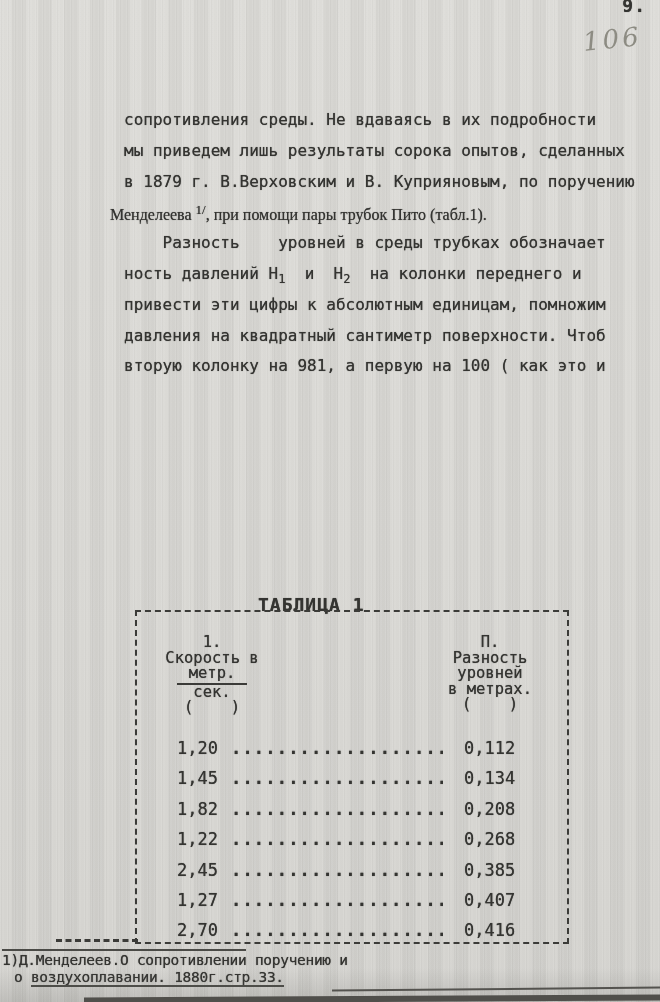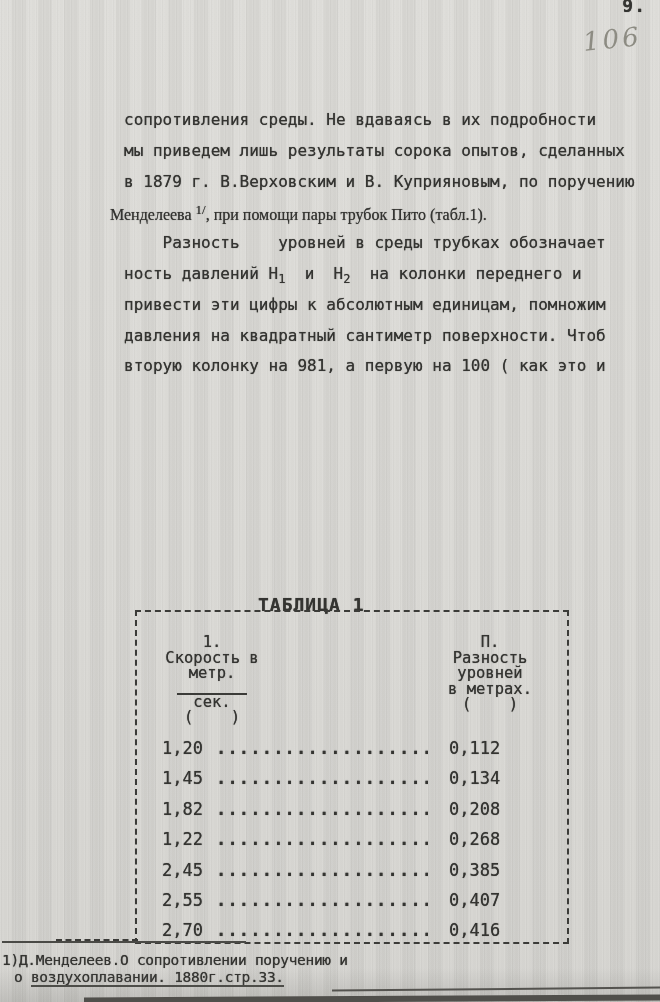--- a/index.html
+++ b/index.html
@@ -45,38 +45,38 @@
     position:absolute; left:135px; top:610px; width:430px; height:330px;
     border:2.5px dashed #3b3b38;
   }
   .tbox-bottom-ext{
     position:absolute; left:56px; top:939px; width:82px; height:0;
     border-top:3px dashed #3b3b38;
   }
   .thead-col{ position:absolute; text-align:center; font-size:15.5px; line-height:15.5px; }
   .thead-col1{ left:0px; top:23px; width:150px; }
   .thead-col2{ left:288px; top:23px; width:130px; }
-  .fraction-top{ display:inline-block; border-bottom:2px solid #3b3b38; padding:0 12px 11px 12px; }
+  .fraction-top{ display:inline-block; border-bottom:2px solid #3b3b38; padding:0 12px 1px 12px; }
   .parens-row{ white-space:pre; letter-spacing:0; }
 
-  .trows{ position:absolute; left:1px; top:126px; width:100%; }
+  .trows{ position:absolute; left:16px; top:126px; width:100%; }
   .trow{ position:relative; height:30.4px; font-size:17px; }
   .trow .v1{ position:absolute; left:24px; }
   .trow .dots{
     position:absolute; left:78px; width:212px; overflow:hidden;
     font-weight:bold; letter-spacing:1.2px; white-space:pre;
   }
   .trow .v2{ position:absolute; left:311px;text-align:center; }
 
   
   .footnote{
     position:absolute; left:2px; top:952px;
     font-size:14.5px; line-height:16.5px; letter-spacing:-0.3px;
   }
-  .fn-overline{ border-top:2px solid #4a4a46; padding-top:9px; }
+  .fn-overline{ border-top:2px solid #4a4a46; padding-top:1px; }
   .fn-line2{ margin-left:12px; }
   .fn-underline{ border-bottom:2px solid #4a4a46; }
 
   .long-rule{
     position:absolute; left:332px; top:988px; width:330px; height:2px;
     background:#54534f; transform:rotate(-0.5deg);
   }
   .bottom-shade{
     position:absolute; left:0; top:968px; width:660px; height:34px;
     background:linear-gradient(180deg, rgba(100,100,95,0) 0%, rgba(100,100,95,0.20) 100%);
@@ -148,21 +148,21 @@
           <span class="v1">1,22</span>
           <span class="dots">......................</span>
           <span class="v2">0,268</span>
         </div>
         <div class="trow">
           <span class="v1">2,45</span>
           <span class="dots">......................</span>
           <span class="v2">0,385</span>
         </div>
         <div class="trow">
-          <span class="v1">2,55</span>
+          <span class="v1">1,27</span>
           <span class="dots">......................</span>
           <span class="v2">0,407</span>
         </div>
         <div class="trow">
           <span class="v1">2,70</span>
           <span class="dots">......................</span>
           <span class="v2">0,416</span>
         </div>
       </div>
   </div>

